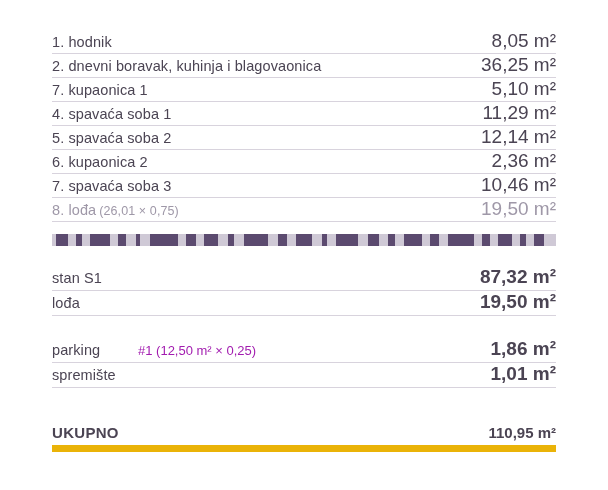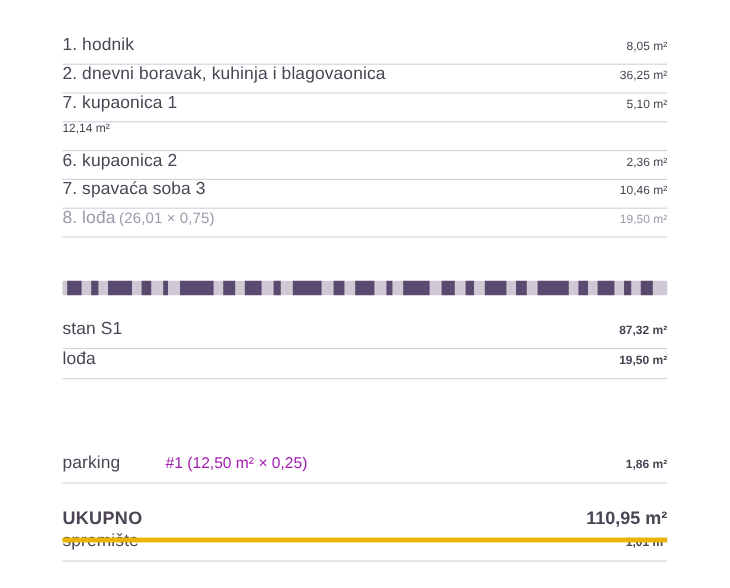--- a/index.html
+++ b/index.html
@@ -35,21 +35,21 @@
     box-sizing: border-box;
     padding-bottom: 1px;
   }
   .row .label {
     font-size: 14.5px;
     color: #4b4453;
     white-space: nowrap;
     letter-spacing: 0.1px;
   }
   .row .value {
-    font-size: 10px;
+    font-size: 19px;
     color: #4b4453;
     white-space: nowrap;
   }
   .row.faded .label,
   .row.faded .value {
     color: #9f98a8;
   }
   .row .note {
     font-size: 12.5px;
     color: #9f98a8;
@@ -90,21 +90,20 @@
   }
 
   .extras {
     position: absolute;
     left: 52px;
     top: 338px;
     width: 504px;
   }
   .extras .row {
     height: 25px;
-    margin-top: 40px;
   }
   .extras .label-wrap {
     display: flex;
     align-items: baseline;
   }
   .extras .label {
     width: 86px;
     display: inline-block;
   }
   .extras .sub {
@@ -113,21 +112,21 @@
   }
 
   .total {
     position: absolute;
     left: 52px;
     top: 424px;
     width: 504px;
   }
   .total .row {
     height: 28px;
-    border-bottom: 4px solid #eab308;
+    border-bottom: 7px solid #eab308;
   }
   .total .label,
   .total .value {
     font-weight: bold;
     font-size: 15px;
     color: #4b4453;
   }
   .total .label {
     letter-spacing: 0.3px;
   }
@@ -144,20 +143,25 @@
     </div>
     <div class="row">
       <span class="label">2. dnevni boravak, kuhinja i blagovaonica</span>
       <span class="value">36,25 m²</span>
     </div>
     <div class="row">
       <span class="label">7. kupaonica 1</span>
       <span class="value">5,10 m²</span>
     </div>
     <div class="row">
+      <span class="label">4. spavaća soba 1</span>
+      <span class="value">11,29 m²</span>
+    </div>
+    <div class="row">
+      <span class="label">5. spavaća soba 2</span>
       <span class="value">12,14 m²</span>
     </div>
     <div class="row">
       <span class="label">6. kupaonica 2</span>
       <span class="value">2,36 m²</span>
     </div>
     <div class="row">
       <span class="label">7. spavaća soba 3</span>
       <span class="value">10,46 m²</span>
     </div>

